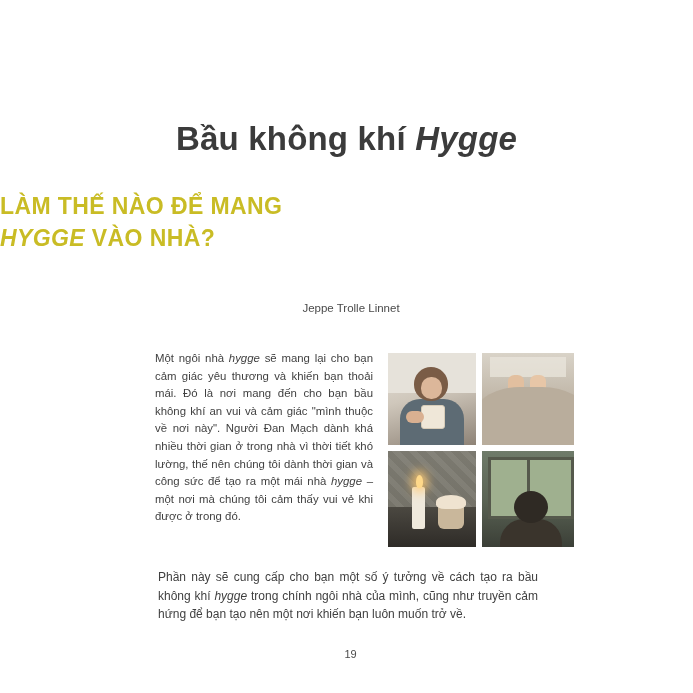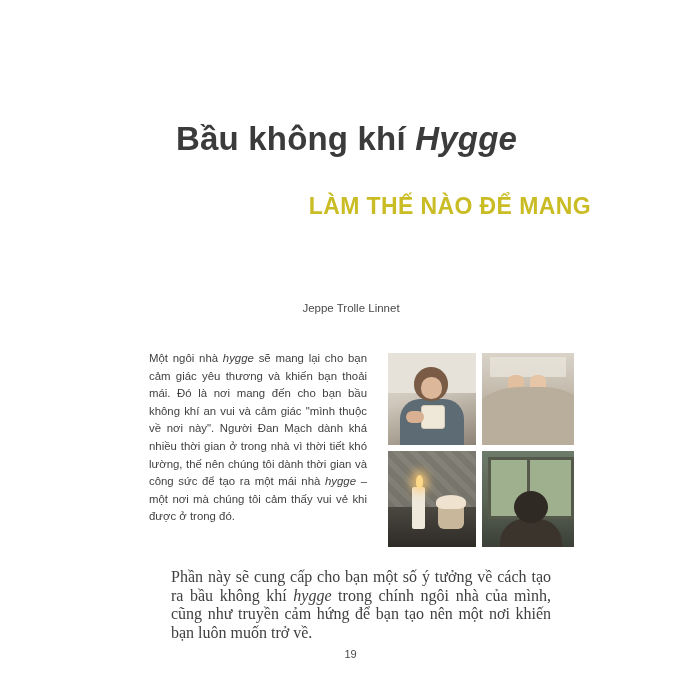--- a/index.html
+++ b/index.html
@@ -33,21 +33,21 @@
     letter-spacing: 0.2px;
   }
   .title .ital {
     font-style: italic;
   }
   .subtitle {
     position: absolute;
     top: 190px;
     left: 0;
     width: 591px;
-    text-align: right;
+    text-align: left;
     color: #c9bc25;
     font-weight: bold;
     font-size: 23px;
     line-height: 32px;
     letter-spacing: 0.4px;
   }
   .subtitle .line2 .ital {
     font-style: italic;
   }
   .quote-block {
@@ -72,21 +72,21 @@
     font-style: italic;
   }
   .quote-author {
     margin-top: 14px;
     font-size: 11.5px;
     color: #4a4a4a;
   }
   .body-col {
     position: absolute;
     top: 350px;
-    left: 149px;
+    left: 155px;
     width: 218px;
     font-size: 11.4px;
     line-height: 17.6px;
     color: #3f3f3f;
     text-align: justify;
   }
   .body-col .ital { font-style: italic; }
   .photo-grid {
     position: absolute;
     top: 353px;
@@ -132,27 +132,26 @@
   
   .p4 .bg { position:absolute; inset:0; background: linear-gradient(180deg,#6f7b6a 0%, #5b6455 50%, #3b3f37 100%); }
   .p4 .window { position:absolute; left:6px; top:6px; width:80px; height:56px; background:#9fb08f; border:3px solid #55594c; }
   .p4 .mullion { position:absolute; left:45px; top:6px; width:3px; height:56px; background:#55594c; }
   .p4 .head { position:absolute; left:32px; top:40px; width:34px; height:32px; border-radius:50%; background:#2f2a24; }
   .p4 .shoulders { position:absolute; left:18px; top:68px; width:62px; height:30px; border-radius:24px 24px 0 0; background:#3a342c; }
 
   .footer-para {
     position: absolute;
     top: 568px;
-    left: 171px;
+    left: 158px;
     width: 380px;
-    font-size: 16px;
+    font-size: 12px;
     line-height: 18.6px;
     color: #3f3f3f;
     text-align: justify;
-    font-family: Liberation Serif, serif;
   }
   .footer-para .ital { font-style: italic; }
   .page-number {
     position: absolute;
     top: 648px;
     left: 4px;
     width: 693px;
     text-align: center;
     font-size: 11px;
     color: #4a4a4a;
@@ -160,20 +159,21 @@
 </style>
 </head>
 <body>
 
 <div class="page">
 
   <h1 class="title"><span>Bầu không khí </span><span class="ital">Hygge</span></h1>
 
   <div class="subtitle">
     <div class="line1">LÀM THẾ NÀO ĐỂ MANG</div>
+    <div class="line2"><span class="ital">HYGGE</span><span> VÀO NHÀ?</span></div>
   </div>
 
   <div class="quote-block">
     <div class="quote-author">Jeppe Trolle Linnet</div>
   </div>
 
   <div class="body-col"><span>Một ngôi nhà </span><span class="ital">hygge</span><span> sẽ mang lại cho bạn cảm giác yêu thương và khiến bạn thoải mái. Đó là nơi mang đến cho bạn bầu không khí an vui và cảm giác "mình thuộc về nơi này". Người Đan Mạch dành khá nhiều thời gian ở trong nhà vì thời tiết khó lường, thế nên chúng tôi dành thời gian và công sức để tạo ra một mái nhà </span><span class="ital">hygge</span><span> – một nơi mà chúng tôi cảm thấy vui vẻ khi được ở trong đó.</span></div>
 
   <div class="photo-grid">
     <div class="photo p1">

